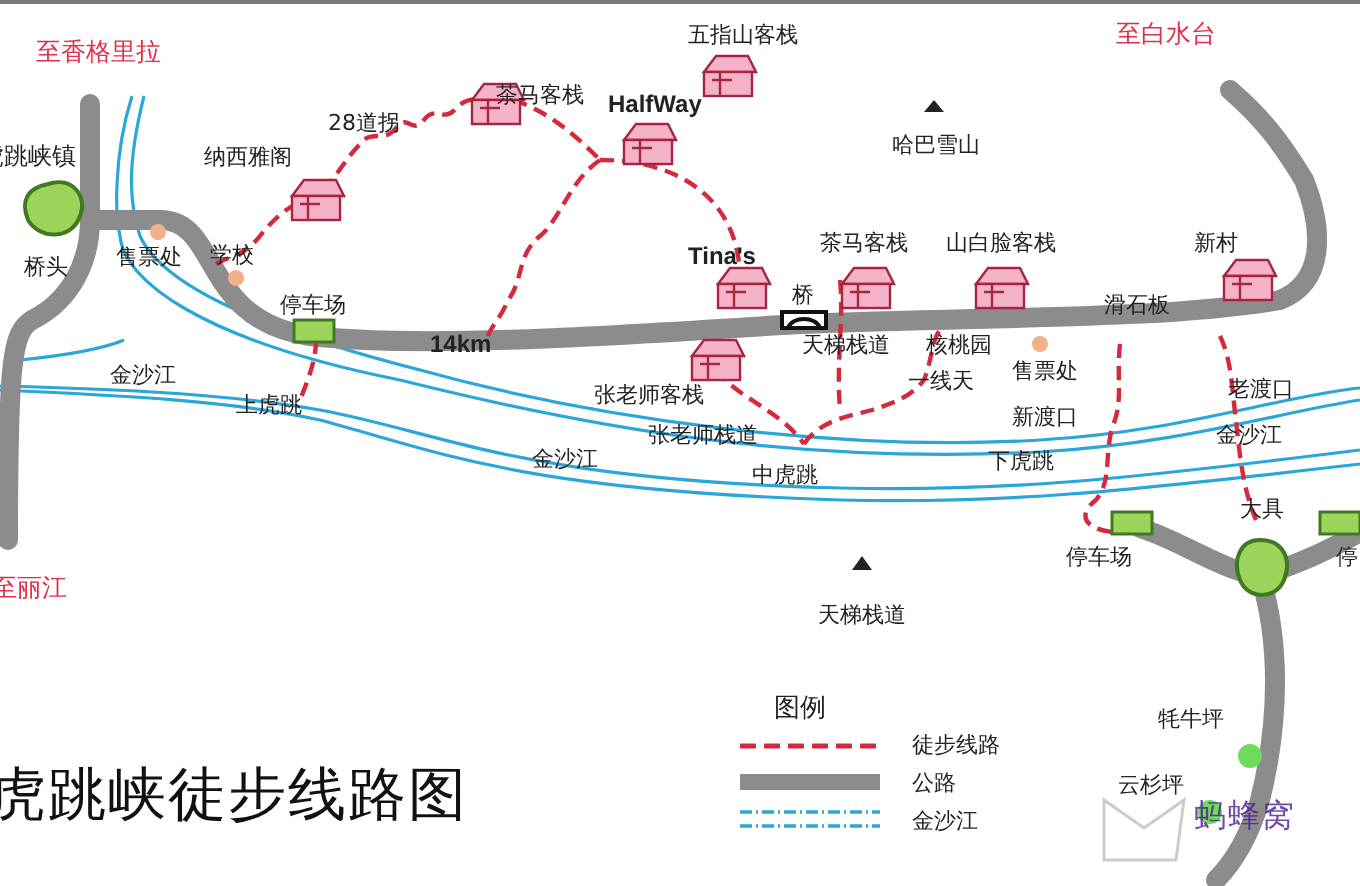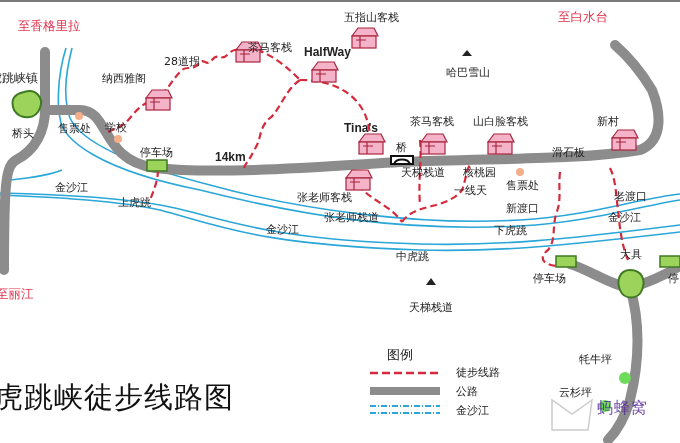--- a/index.html
+++ b/index.html
@@ -159,31 +159,31 @@
   <div class="lbl" style="left:597px;top:116px;">新村</div>
   <div class="lbl" style="left:297px;top:192px;">张老师客栈</div>
 
   <div class="lbl" style="left:164px;top:56px;">28道拐</div>
   <div class="lbl" style="left:105px;top:122px;">学校</div>
   <div class="lbl" style="left:58px;top:123px;">售票处</div>
   <div class="lbl" style="left:506px;top:180px;">售票处</div>
   <div class="lbl" style="left:140px;top:147px;">停车场</div>
   <div class="lbl" style="left:533px;top:273px;">停车场</div>
   <div class="lbl" style="left:668px;top:273px;">停</div>
-  <div class="lbl bold" style="left:215px;top:151px;">14km</div>
+  <div class="lbl bold" style="left:215px;top:166px;">14km</div>
   <div class="lbl" style="left:396px;top:142px;">桥</div>
   <div class="lbl" style="left:401px;top:167px;text-align:center;">天梯栈道</div>
   <div class="lbl" style="left:463px;top:167px;">核桃园</div>
   <div class="lbl" style="left:454px;top:185px;">一线天</div>
   <div class="lbl" style="left:552px;top:147px;">滑石板</div>
   <div class="lbl" style="left:324px;top:212px;">张老师栈道</div>
   <div class="lbl" style="left:506px;top:203px;">新渡口</div>
-  <div class="lbl" style="left:614px;top:191px;">老渡口</div>
+  <div class="lbl" style="left:614px;top:191px;font-family:Liberation Mono, monospace;">老渡口</div>
   <div class="lbl" style="left:118px;top:197px;">上虎跳</div>
-  <div class="lbl" style="left:396px;top:232px;margin-top:19px;">中虎跳</div>
+  <div class="lbl" style="left:376px;top:232px;">中虎跳</div>
   <div class="lbl" style="left:494px;top:225px;">下虎跳</div>
   <div class="lbl" style="left:55px;top:182px;">金沙江</div>
   <div class="lbl" style="left:266px;top:224px;">金沙江</div>
   <div class="lbl" style="left:608px;top:212px;">金沙江</div>
   <div class="lbl" style="left:446px;top:67px;">哈巴雪山</div>
   <div class="lbl" style="left:409px;top:302px;">天梯栈道</div>
   <div class="lbl" style="left:579px;top:354px;text-align:right;">牦牛坪</div>
   <div class="lbl" style="left:559px;top:387px;">云杉坪</div>
 
   <div class="lbl legend-title" style="left:387px;top:348px;">图例</div>

